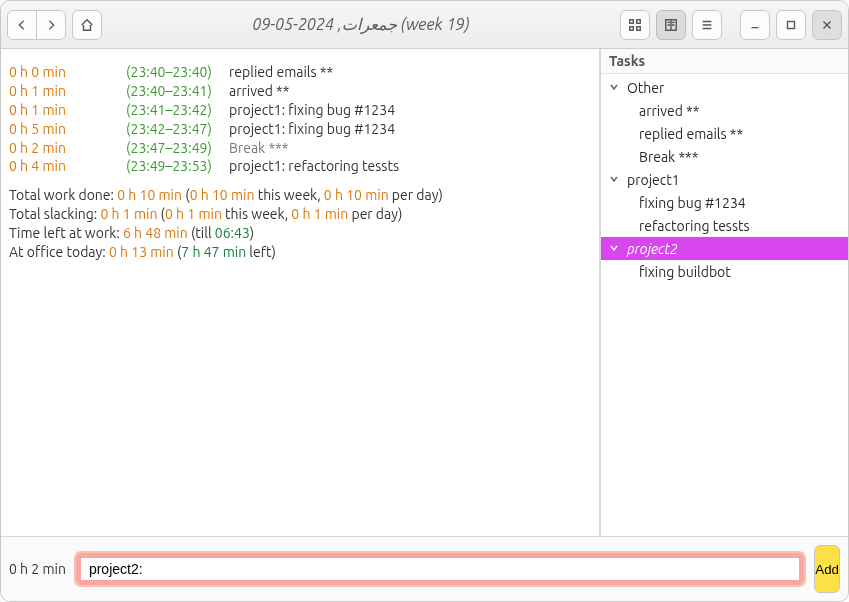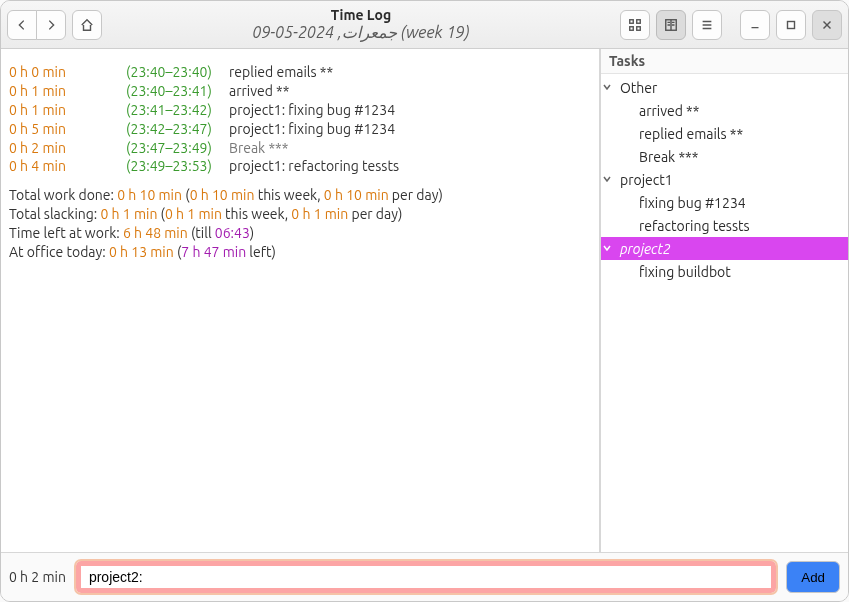--- a/index.html
+++ b/index.html
@@ -74,42 +74,42 @@
     overflow: auto;
     line-height: 1.35;
     color: #333;
   }
   .row { display: flex; }
   .dur  { width: 100px; color: #d9780d; }
   .span { width: 120px; color: #3a9a2e; text-align: center; }
   .desc { flex: 1; }
   .desc.break { color: #777; }
   .orange { color: #d9780d; }
-  .green  { color: #a21caf; }
+  .green  { color: #15803d; }
   .summary p { margin: 0; }
   .summary { margin-top: 10px; }
 
   .tasks-pane {
     width: 248px;
     background: #fff;
     display: flex; flex-direction: column;
     border-left: 1px solid #d7d7d7;
   }
   .tasks-header {
     font-weight: bold;
     color: #555;
     padding: 4px 15px 4px 8px;
     background: #fafafa;
     border-bottom: 1px solid #e4e4e4;
   }
   .tree { flex:1; overflow:auto; padding-top:2px; }
   .tree-item {
     display: flex; align-items: center;
     height: 23px;
-    padding-left: 1px;
+    padding-left: 8px;
     cursor: default;
   }
   .tree-item.child { padding-left: 38px; }
   .tree-item.selected {
     background: #d946ef;
     color: #fff;
     font-style: italic;
   }
   .arrow {
     width: 14px; display:inline-block;
@@ -131,24 +131,24 @@
     flex: 1;
     height: 32px;
     border: 5px solid #fca5a5;
     outline: 2px solid #f5c3a7;
     border-radius: 5px;
     padding: 0 8px;
     font-size: 14px;
     background: #fff;
   }
   .addbtn {
-    height: 32px;
-    padding: 0 14px;
+    height: 48px;
+    padding: 0 0;
     border: 1px solid #c7c7c7;
-    background: #3b82f6;
+    background: #fde047;
     border-radius: 6px;
     cursor: pointer;
   }
 </style>
 </head>
 <body>
 
 <div class="window">
 
   <div class="headerbar">
@@ -165,21 +165,20 @@
             </svg>
         </span>
       </span>
       <span class="btn">
         <svg viewBox="0 0 16 16">
             <path d="M2 8 L8 2 L14 8 M4 8 V14 H12 V8"></path>
           </svg>
       </span>
     </div>
     <div class="hb-center">
-      <div class="hb-title">Time Log</div>
       <div class="hb-sub">جمعرات, 2024-05-09 (week 19)</div>
     </div>
     <div class="hb-right">
       <span class="btn">
         <svg viewBox="0 0 16 16">
             <rect x="2" y="2" width="4" height="4"></rect>
             <rect x="10" y="2" width="4" height="4"></rect>
             <rect x="2" y="10" width="4" height="4"></rect>
             <rect x="10" y="10" width="4" height="4"></rect>
           </svg>

